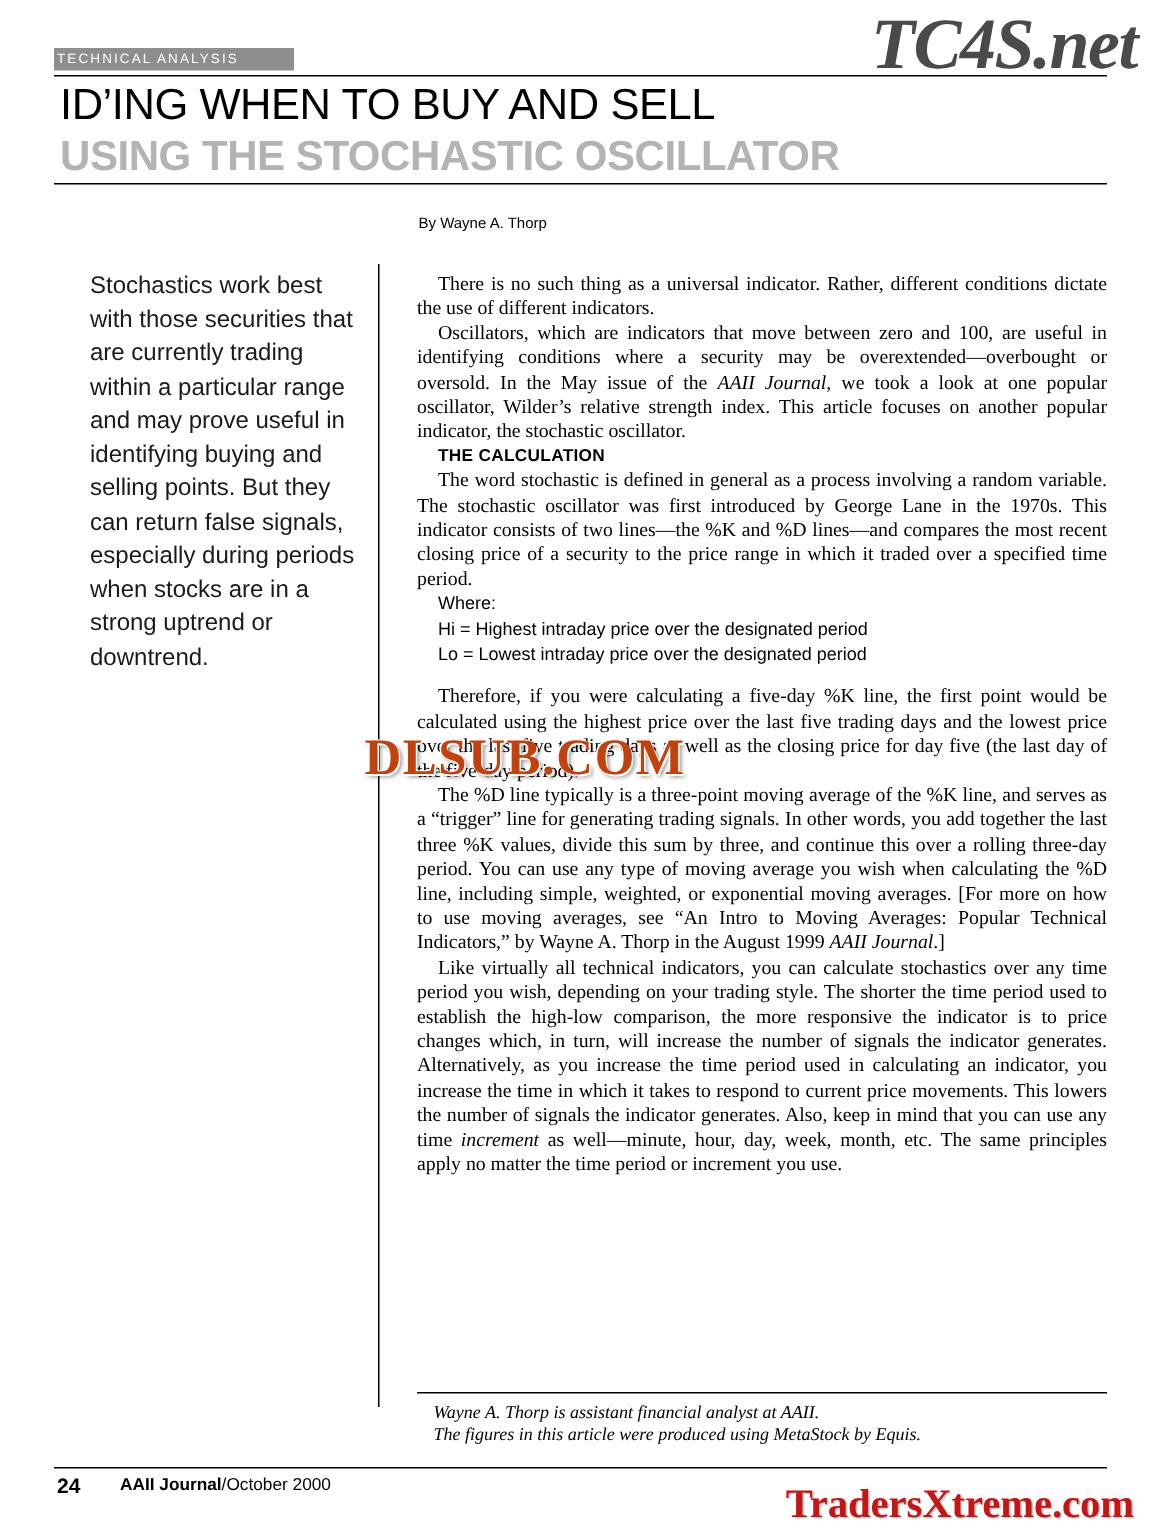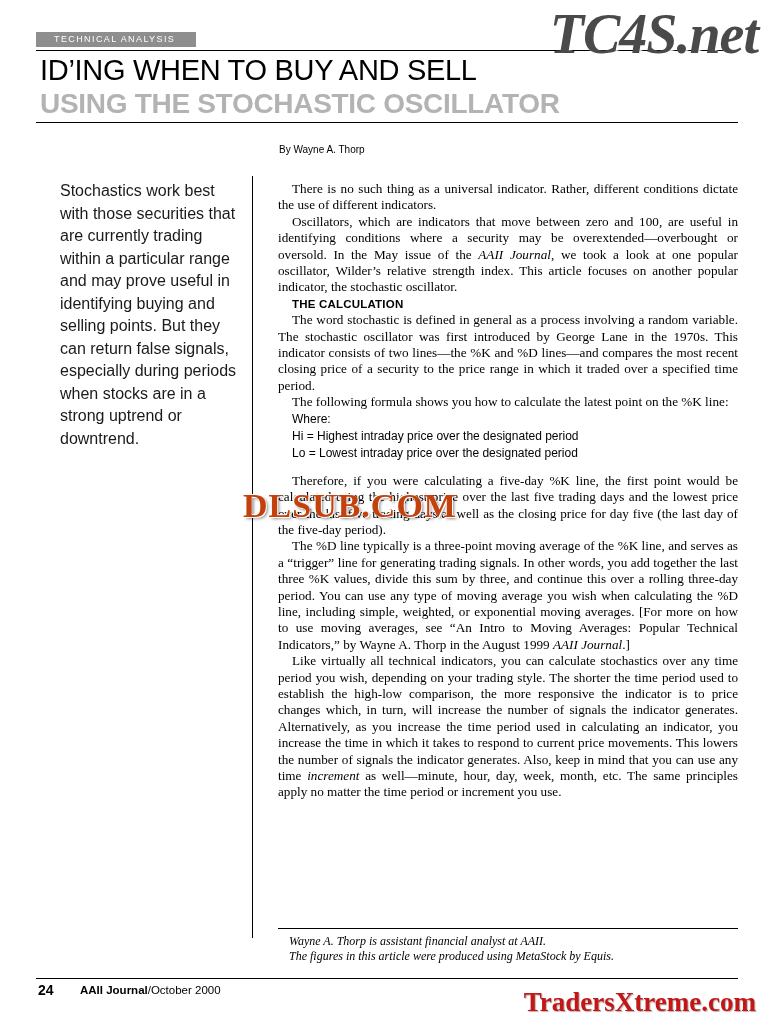--- a/index.html
+++ b/index.html
@@ -22,21 +22,21 @@
   }
 
   
   .wm-top {
     position: absolute;
     top: 2px;
     right: 16px;
     font-family: "Liberation Serif", serif;
     font-weight: bold;
     font-style: italic;
-    font-size: 56px;
+    font-size: 48px;
     color: #4a4a4a;
     letter-spacing: -1px;
     text-shadow: 2px 2px 2px rgba(255,255,255,0.85);
     z-index: 40;
   }
   .wm-mid {
     position: absolute;
     top: 487px;
     left: 243px;
     font-family: "Liberation Serif", serif;
@@ -68,21 +68,21 @@
     left: 36px;
     top: 32px;
     width: 160px;
     height: 15px;
     background: #8e8e8e;
     color: #ffffff;
     font-family: "Liberation Sans", sans-serif;
     font-size: 9px;
     letter-spacing: 1.4px;
     line-height: 15px;
-    padding-left: 18px;
+    padding-left: 2px;
     box-sizing: border-box;
   }
   .title-rule-top {
     position: absolute;
     left: 36px;
     top: 50px;
     width: 702px;
     height: 1px;
     background: #000000;
   }
@@ -259,21 +259,20 @@
   <div class="pull-quote">Stochastics work best with those securities that are currently trading within a particular range and may prove useful in identifying buying and selling points. But they can return false signals, especially during periods when stocks are in a strong uptrend or downtrend.</div>
   <div class="col-divider"></div>
 
   <div class="body-col">
     <p>There is no such thing as a universal indicator. Rather, different conditions dictate the use of different indicators.</p>
     <p><span>Oscillators, which are indicators that move between zero and 100, are useful in identifying conditions where a security may be overextended—overbought or oversold. In the May issue of the </span><i>AAII Journal</i><span>, we took a look at one popular oscillator, Wilder’s relative strength index. This article focuses on another popular indicator, the stochastic oscillator.</span></p>
 
     <p class="section-head">THE CALCULATION</p>
 
     <p>The word stochastic is defined in general as a process involving a random variable. The stochastic oscillator was first introduced by George Lane in the 1970s. This indicator consists of two lines—the %K and %D lines—and compares the most recent closing price of a security to the price range in which it traded over a specified time period.</p>
-    <p>The following formula shows you how to calculate the latest point on the %K line:</p>
 
     <p class="formula-where">Where:</p>
     <p class="formula-where">Hi = Highest intraday price over the designated period</p>
     <p class="formula-where">Lo = Lowest intraday price over the designated period</p>
 
     <div class="gap"></div>
 
     <p>Therefore, if you were calculating a five-day %K line, the first point would be calculated using the highest price over the last five trading days and the lowest price over the last five trading days as well as the closing price for day five (the last day of the five-day period).</p>
     <p><span>The %D line typically is a three-point moving average of the %K line, and serves as a “trigger” line for generating trading signals. In other words, you add together the last three %K values, divide this sum by three, and continue this over a rolling three-day period. You can use any type of moving average you wish when calculating the %D line, including simple, weighted, or exponential moving averages. [For more on how to use moving averages, see “An Intro to Moving Averages: Popular Technical Indicators,” by Wayne A. Thorp in the August 1999 </span><i>AAII Journal</i><span>.]</span></p>
     <p><span>Like virtually all technical indicators, you can calculate stochastics over any time period you wish, depending on your trading style. The shorter the time period used to establish the high-low comparison, the more responsive the indicator is to price changes which, in turn, will increase the number of signals the indicator generates. Alternatively, as you increase the time period used in calculating an indicator, you increase the time in which it takes to respond to current price movements. This lowers the number of signals the indicator generates. Also, keep in mind that you can use any time </span><i>increment</i><span> as well—minute, hour, day, week, month, etc. The same principles apply no matter the time period or increment you use.</span></p>

